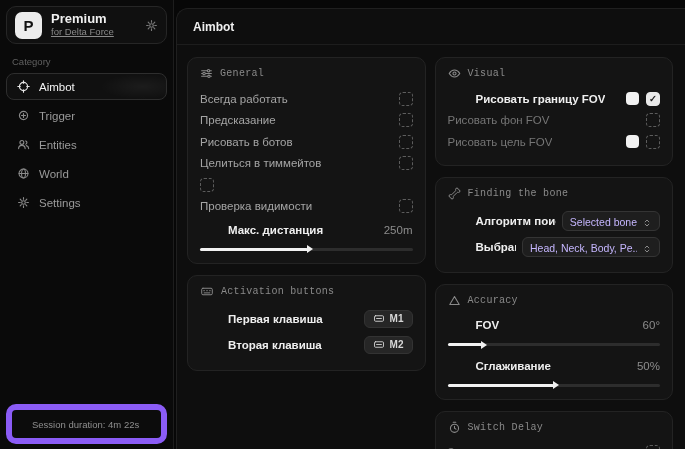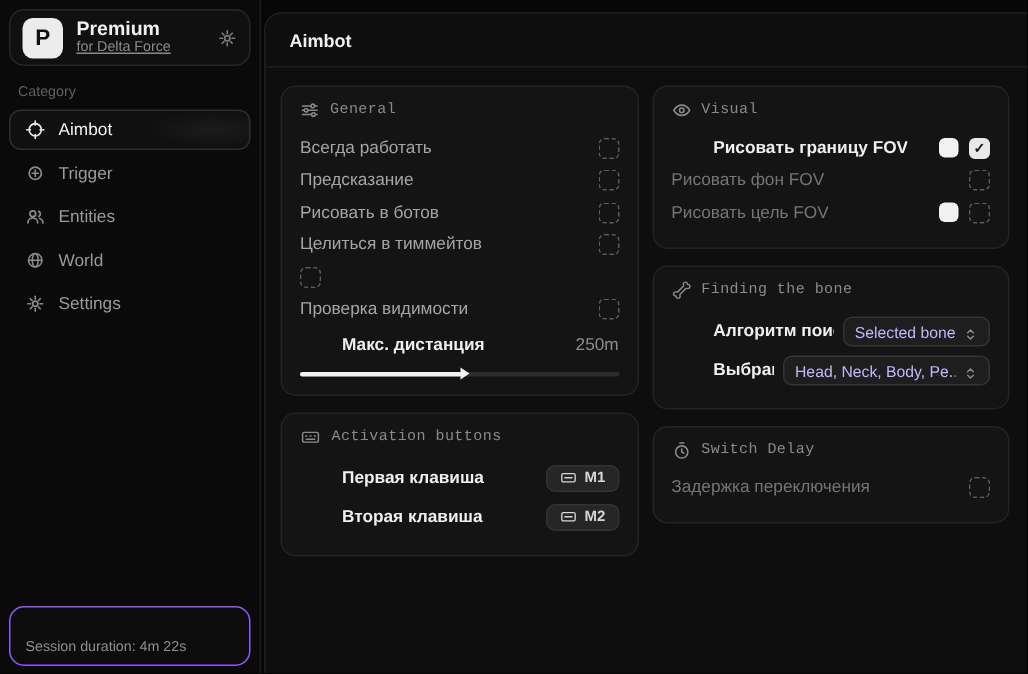--- a/index.html
+++ b/index.html
@@ -37,22 +37,22 @@
     padding:0 10px; border-radius:8px; border:1px solid transparent;
     font-size:11.5px; color:#9a9a9a; cursor:default;
   }
   .nav-item .nicon { display:flex; color:#8a8a8a; }
   .nav-item.active {
     border-color:#2e2e2e; color:#f2f2f2;
     background:radial-gradient(60px 18px at 85% 50%, rgba(255,255,255,0.05), transparent 70%), #101010;
   }
   .nav-item.active .nicon { color:#e8e8e8; }
   .session-card {
-    margin-top:auto; border:1px solid #8b5cf6; border-radius:10px;
-    height:40px; display:flex; align-items:flex-end; padding:6px 10px;
+    margin-top:auto; border:6px solid #8b5cf6; border-radius:10px;
+    height:40px; display:flex; align-items:center; padding:6px 20px;
     background:#0c0c0c;
   }
   .session-text { font-size:9.5px; color:#8f8f8f; }
 
   
   .main {
     flex:1; padding-top:8px; display:flex; flex-direction:column; min-width:0;
   }
   .main-panel {
     flex:1; margin-left:2px; background:#0e0e0e;
@@ -351,20 +351,44 @@
                 <span class="dvalue">Head, Neck, Body, Pe..</span>
                 <span class="dicon">
                   <svg width="10" height="10" viewBox="0 0 16 16" fill="none" stroke="currentColor" stroke-width="1.6" stroke-linecap="round" stroke-linejoin="round">
                     <path d="M5 6.2 8 3.2l3 3M5 9.8l3 3 3-3"></path>
                   </svg>
                 </span>
               </span>
             </div>
           </div>
 
+          <div class="card">
+            <div class="card-head">
+              <span class="cicon">
+                <svg width="13" height="13" viewBox="0 0 16 16" fill="none" stroke="currentColor" stroke-width="1.3" stroke-linejoin="round">
+                  <path d="M8 3 13.8 13H2.2Z"></path>
+                </svg>
+              </span>
+              <span class="card-title">Accuracy</span>
+            </div>
+            <div class="row">
+              <span class="lbl strong">FOV</span>
+              <span class="val">60°</span>
+            </div>
+            <div class="slider">
+              <div class="fill" style="width: 16%;"></div>
+            </div>
+            <div class="row" style="margin-top:9px;">
+              <span class="lbl strong">Сглаживание</span>
+              <span class="val">50%</span>
+            </div>
+            <div class="slider">
+              <div class="fill" style="width: 50%;"></div>
+            </div>
+          </div>
 
           <div class="card">
             <div class="card-head">
               <span class="cicon">
                 <svg width="13" height="13" viewBox="0 0 16 16" fill="none" stroke="currentColor" stroke-width="1.3" stroke-linecap="round">
                   <circle cx="8" cy="9" r="5"></circle>
                     <path d="M8 6.6V9l1.8 1M6.4 1.6h3.2"></path>
                 </svg>
               </span>
               <span class="card-title">Switch Delay</span>

